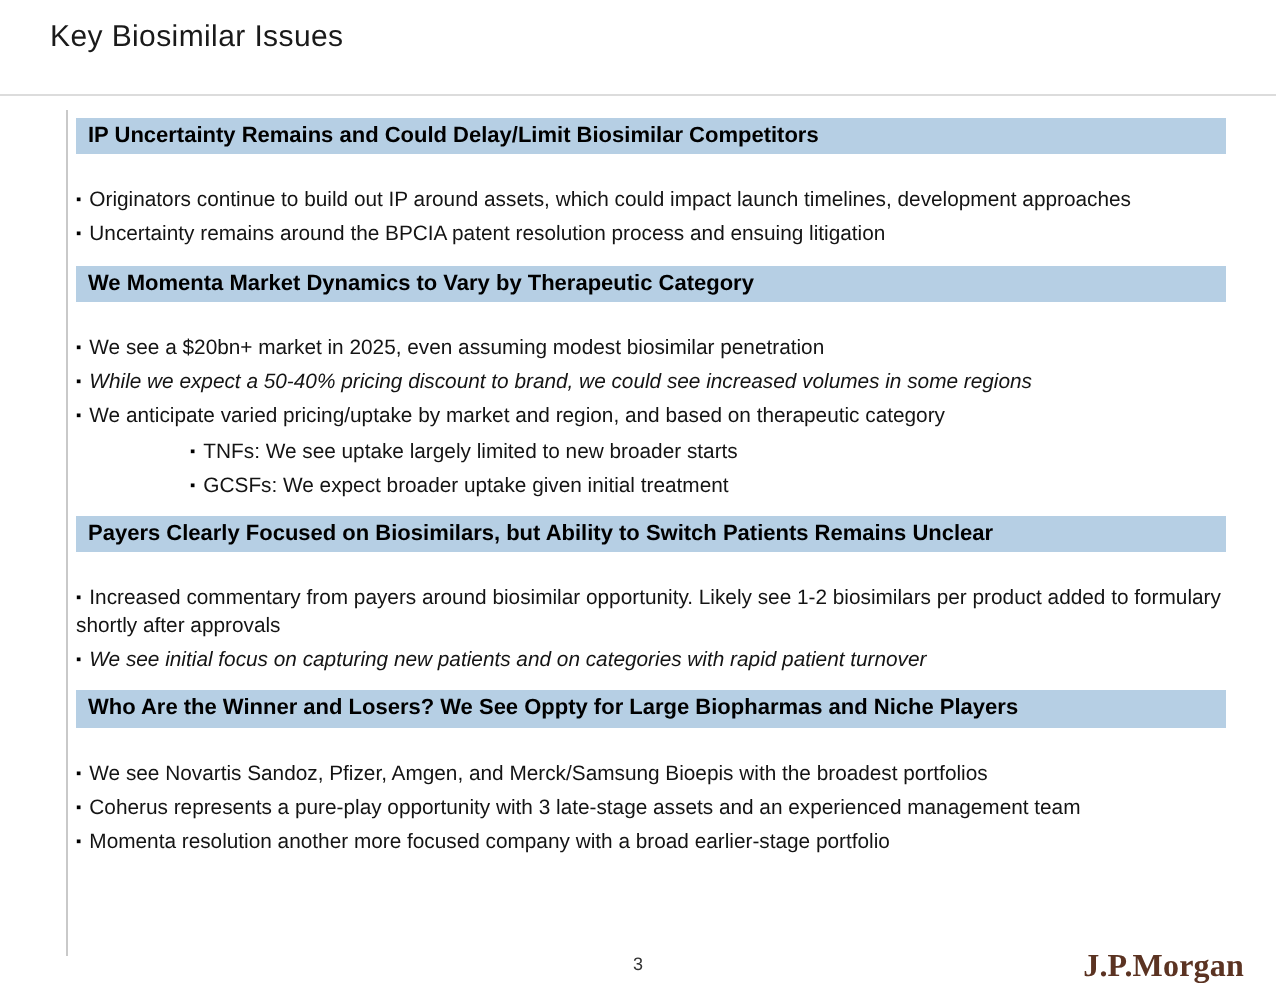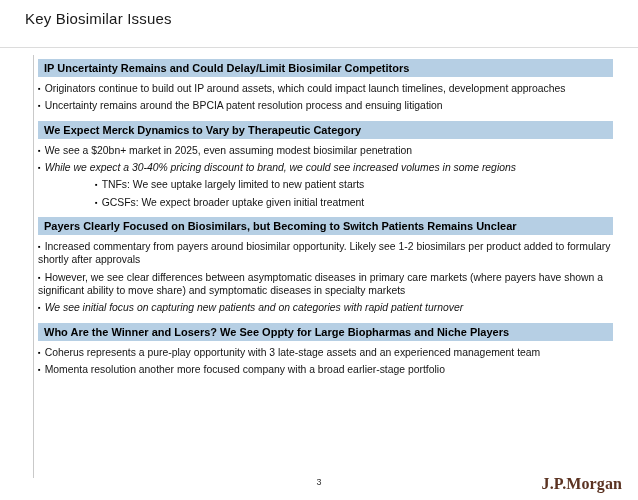--- a/index.html
+++ b/index.html
@@ -28,21 +28,21 @@
   }
   .section { margin-bottom: 8px; }
   .section-header {
     background: var(--bar-bg, #b6cfe4);
     color: #000000;
     font-weight: bold;
     font-size: 11px;
     padding: 3px 6px 3px 6px;
     line-height: 1.1;
   }
-  .bullets { padding-top: 5px; }
+  .bullets { padding-top: 17px; }
   .bullet {
     font-size: 10.4px; color: #141414;
     line-height: 1.28;
     margin: 0 0 4px 0;
   }
   .bullet .glyph {
     font-size: 7.5px;
     vertical-align: 1px;
     margin-right: 4px;
     color: #000;
@@ -76,48 +76,49 @@
     <div class="section-header">IP Uncertainty Remains and Could Delay/Limit Biosimilar Competitors</div>
     <div class="bullets">
   <div class="bullet"><span class="glyph">▪</span><span class="bullet-text">Originators continue to build out IP around assets, which could impact launch timelines, development approaches</span></div>
 
   <div class="bullet"><span class="glyph">▪</span><span class="bullet-text">Uncertainty remains around the BPCIA patent resolution process and ensuing litigation</span></div>
 </div>
   </div>
 
 
   <div class="section">
-    <div class="section-header">We Expect Merck Dynamics to Vary by Therapeutic Category</div>
+    <div class="section-header">We Momenta Market Dynamics to Vary by Therapeutic Category</div>
     <div class="bullets">
   <div class="bullet"><span class="glyph">▪</span><span class="bullet-text">We see a $20bn+ market in 2025, even assuming modest biosimilar penetration</span></div>
 
-  <div class="bullet italic"><span class="glyph">▪</span><span class="bullet-text">While we expect a 30-40% pricing discount to brand, we could see increased volumes in some regions</span></div>
+  <div class="bullet italic"><span class="glyph">▪</span><span class="bullet-text">While we expect a 50-40% pricing discount to brand, we could see increased volumes in some regions</span></div>
 
+  <div class="bullet"><span class="glyph">▪</span><span class="bullet-text">We anticipate varied pricing/uptake by market and region, and based on therapeutic category</span></div>
 
-  <div class="bullet level2"><span class="glyph">▪</span><span class="bullet-text">TNFs: We see uptake largely limited to new patient starts</span></div>
+  <div class="bullet level2"><span class="glyph">▪</span><span class="bullet-text">TNFs: We see uptake largely limited to new broader starts</span></div>
 
   <div class="bullet level2"><span class="glyph">▪</span><span class="bullet-text">GCSFs: We expect broader uptake given initial treatment</span></div>
 </div>
   </div>
 
   <div class="section">
-    <div class="section-header">Payers Clearly Focused on Biosimilars, but Becoming to Switch Patients Remains Unclear</div>
+    <div class="section-header">Payers Clearly Focused on Biosimilars, but Ability to Switch Patients Remains Unclear</div>
     <div class="bullets">
   <div class="bullet"><span class="glyph">▪</span><span class="bullet-text">Increased commentary from payers around biosimilar opportunity. Likely see 1-2 biosimilars per product added to formulary shortly after approvals</span></div>
 
-  <div class="bullet"><span class="glyph">▪</span><span class="bullet-text">However, we see clear differences between asymptomatic diseases in primary care markets (where payers have shown a significant ability to move share) and symptomatic diseases in specialty markets</span></div>
 
   <div class="bullet italic"><span class="glyph">▪</span><span class="bullet-text">We see initial focus on capturing new patients and on categories with rapid patient turnover</span></div>
 </div>
   </div>
 
   <div class="section">
     <div class="section-header">Who Are the Winner and Losers? We See Oppty for Large Biopharmas and Niche Players</div>
     <div class="bullets">
 
+  <div class="bullet"><span class="glyph">▪</span><span class="bullet-text">We see Novartis Sandoz, Pfizer, Amgen, and Merck/Samsung Bioepis with the broadest portfolios</span></div>
 
   <div class="bullet"><span class="glyph">▪</span><span class="bullet-text">Coherus represents a pure-play opportunity with 3 late-stage assets and an experienced management team</span></div>
 
   <div class="bullet"><span class="glyph">▪</span><span class="bullet-text">Momenta resolution another more focused company with a broad earlier-stage portfolio</span></div>
 </div>
   </div>
 </div>
 
 <div class="footer-page">3</div>
 <div class="logo">J.P.Morgan</div>

